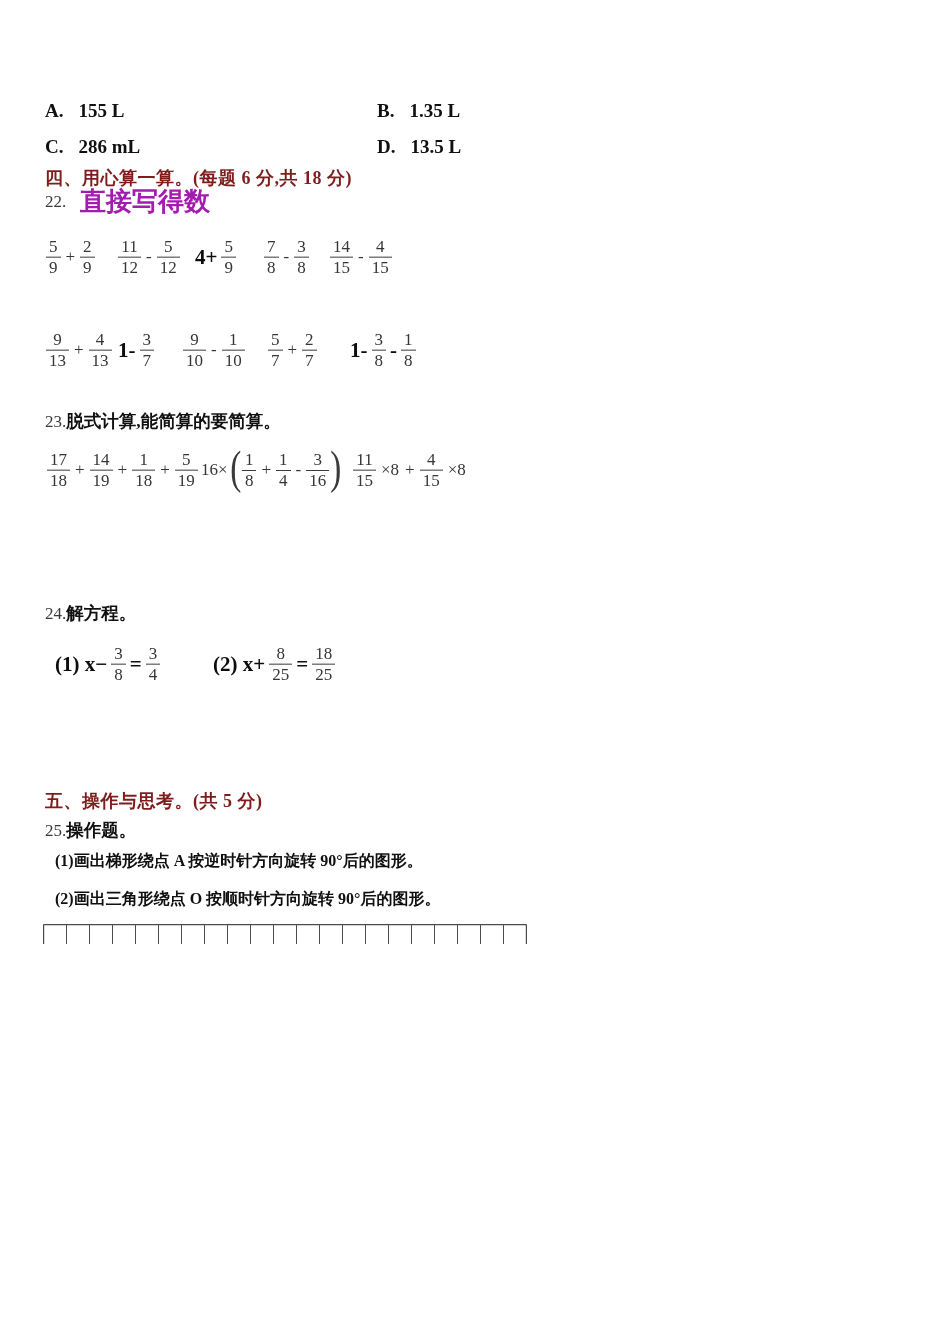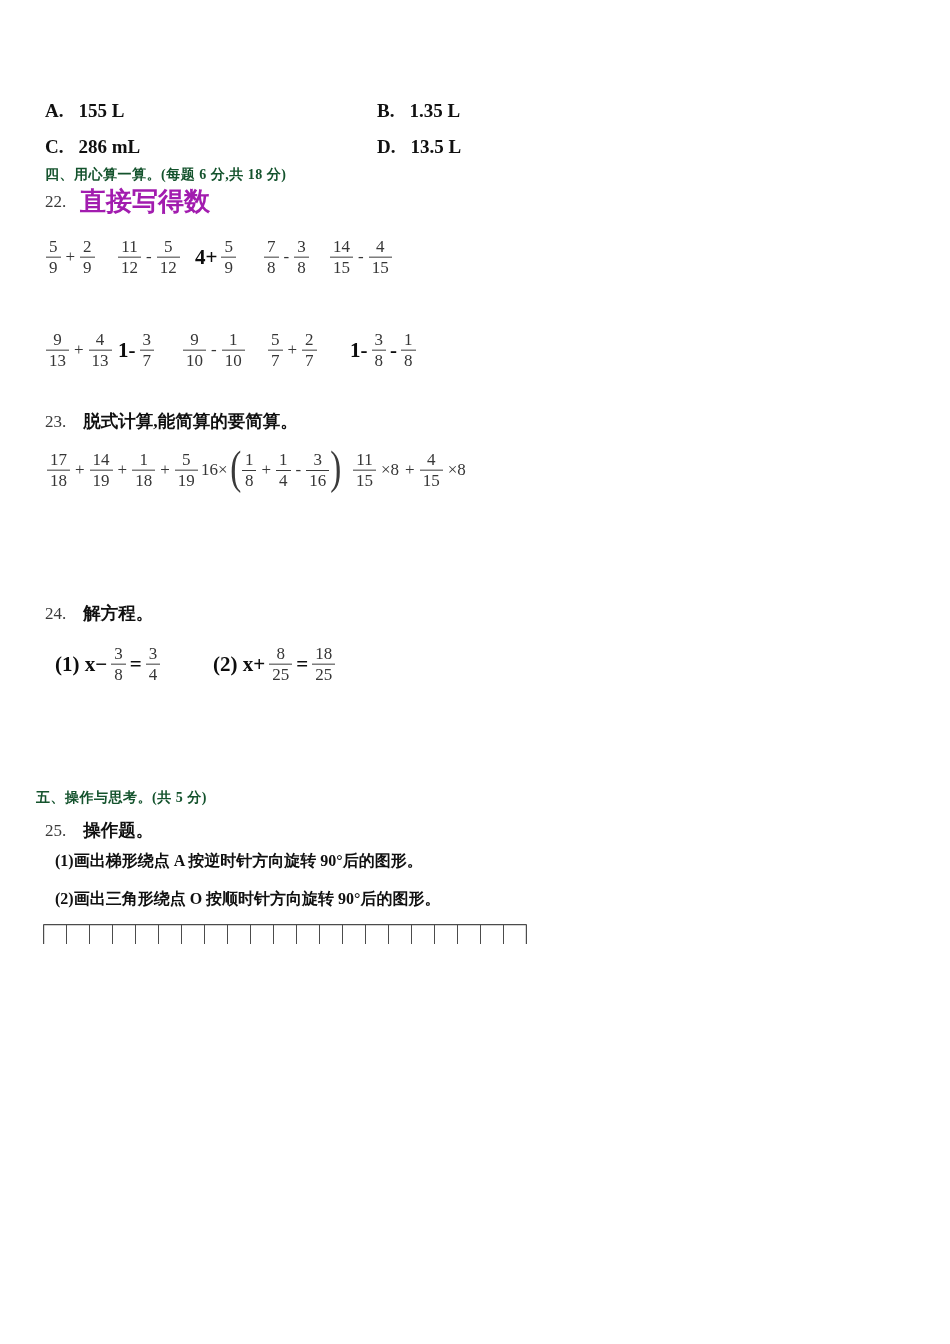--- a/index.html
+++ b/index.html
@@ -6,24 +6,24 @@
   html,body{margin:0;padding:0;background:#ffffff;}
   .page{
     position:relative;width:950px;height:944px;background:#ffffff;
     font-family:"Liberation Serif","DejaVu Serif",serif;color:#1c1c1c;overflow:hidden;
   }
   .abs{position:absolute;}
   
   .opt{font-weight:bold;font-size:19px;color:#101010;white-space:nowrap;}
   .opt .opt-value{margin-left:15px;}
   
-  .sec-heading{font-weight:bold;font-size:14px;color:#14532d;white-space:nowrap;letter-spacing:0.5px;}
+  .sec-heading{font-weight:bold;font-size:18px;color:#7f1d1d;white-space:nowrap;letter-spacing:0.5px;}
   
   .qline{font-size:17.5px;white-space:nowrap;}
-  .qnum{color:#3a3a3a;margin-right:17px;font-size:17px;}
+  .qnum{color:#3a3a3a;margin-right:0;font-size:17px;}
   .qtitle{font-weight:bold;color:#101010;}
   .q22-title{font-weight:bold;font-size:26px;color:#a21caf;white-space:nowrap;}
   .sub-line{font-weight:bold;font-size:16px;color:#101010;white-space:nowrap;}
   .qtext{font-size:18px;color:#181818;white-space:nowrap;}
   
   .expr{
     position:absolute;display:inline-flex;align-items:center;gap:4px;
     font-size:17px;color:#363636;transform:translateY(-50%);white-space:nowrap;
   }
   .frac{display:inline-flex;flex-direction:column;align-items:center;line-height:1.05;}
@@ -240,21 +240,21 @@
         <span class="num">8</span>
         <span class="den">25</span>
       </span>
       <span class="btok">=</span>
       <span class="frac">
         <span class="num">18</span>
         <span class="den">25</span>
       </span>
     </div>
 
-  <div class="sec-heading abs" style="left:36px;top:789px">五、操作与思考。(共 5 分)</div>
+  <div class="sec-heading abs" style="left:45px;top:789px">五、操作与思考。(共 5 分)</div>
   <div class="qline abs" style="left:45px;top:818px">
     <span class="qnum">25.</span><span class="qtitle">操作题。</span>
   </div>
   <div class="sub-line abs" style="left:55px;top:851px">(1)画出梯形绕点 A 按逆时针方向旋转 90°后的图形。</div>
   <div class="sub-line abs" style="left:55px;top:889px">(2)画出三角形绕点 O 按顺时针方向旋转 90°后的图形。</div>
 
   <div class="abs" style="left:43px;top:924px" id="grid-holder"><svg width="484" height="185">
         <line x1="0.5" y1="0.5" x2="0.5" y2="184.5" stroke="#4c4c4c" stroke-width="1.4"></line>
         <line x1="23.5" y1="0.5" x2="23.5" y2="184.5" stroke="#4c4c4c" stroke-width="1"></line>
         <line x1="46.5" y1="0.5" x2="46.5" y2="184.5" stroke="#4c4c4c" stroke-width="1"></line>

